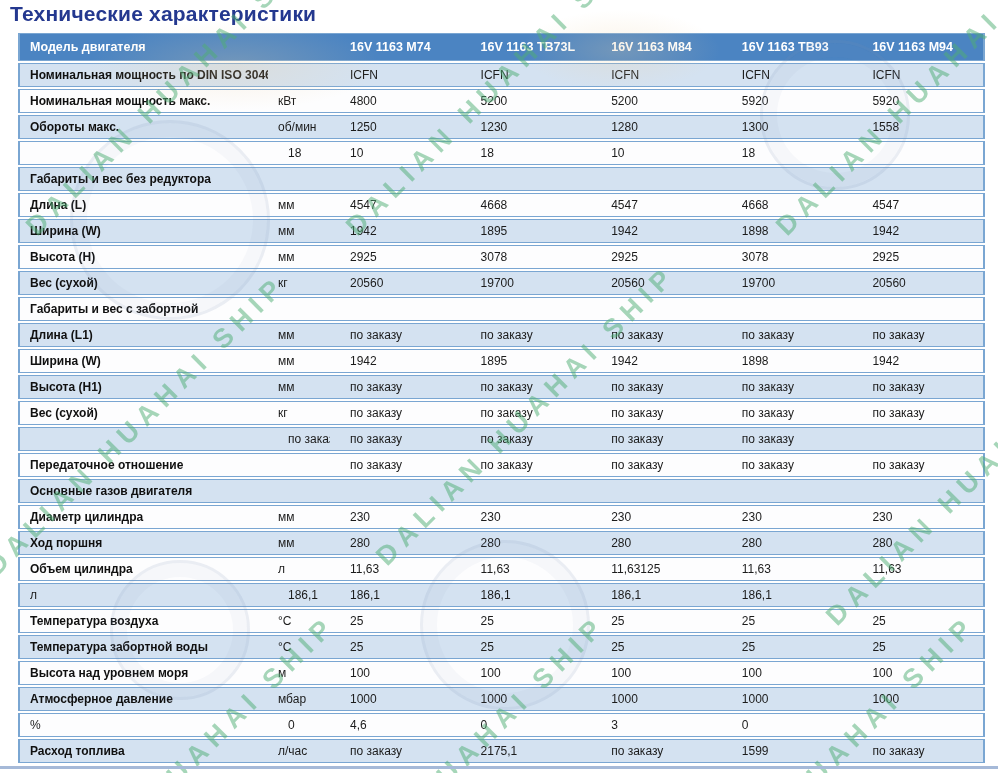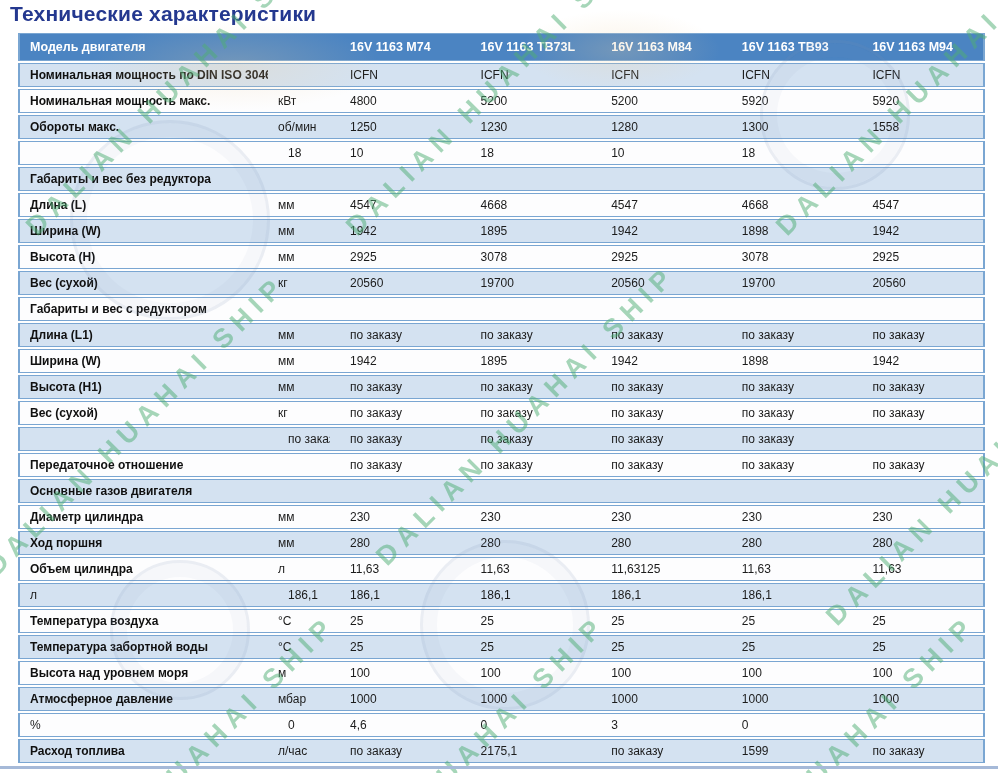--- a/index.html
+++ b/index.html
@@ -184,21 +184,21 @@
         <div class="trow">
       <div class="cell label">Вес (сухой)</div>
       <div class="cell unit">кг</div>
       <div class="cell val">20560</div>
       <div class="cell val">19700</div>
       <div class="cell val">20560</div>
       <div class="cell val">19700</div>
       <div class="cell val">20560</div>
     </div>
         <div class="trow section">
-      <div class="cell label">Габариты и вес с редуктором</div>
+      <div class="cell label">Габариты и вес с забортной</div>
       <div class="cell unit"></div>
       <div class="cell val"></div>
       <div class="cell val"></div>
       <div class="cell val"></div>
       <div class="cell val"></div>
       <div class="cell val"></div>
     </div>
         <div class="trow">
       <div class="cell label">Длина (L1)</div>
       <div class="cell unit">мм</div>

